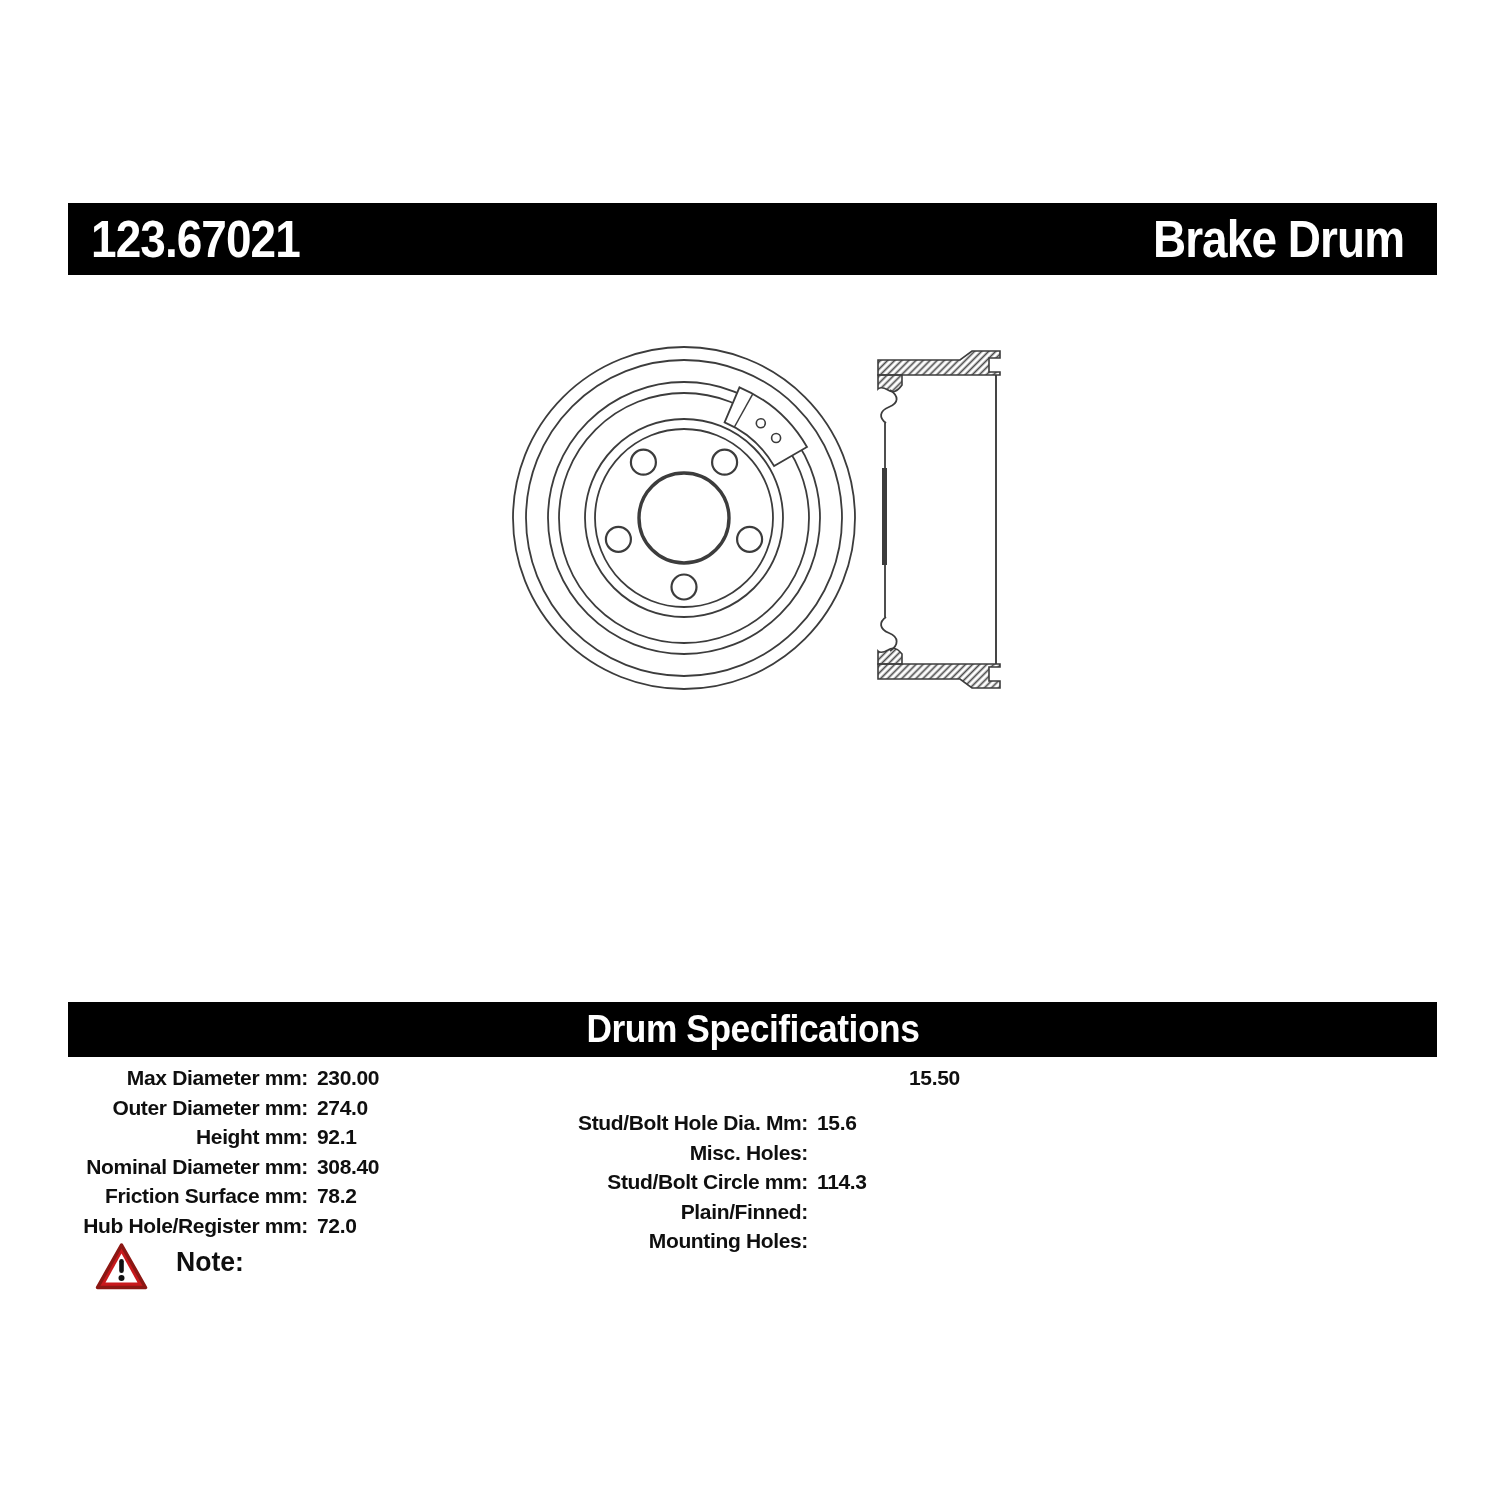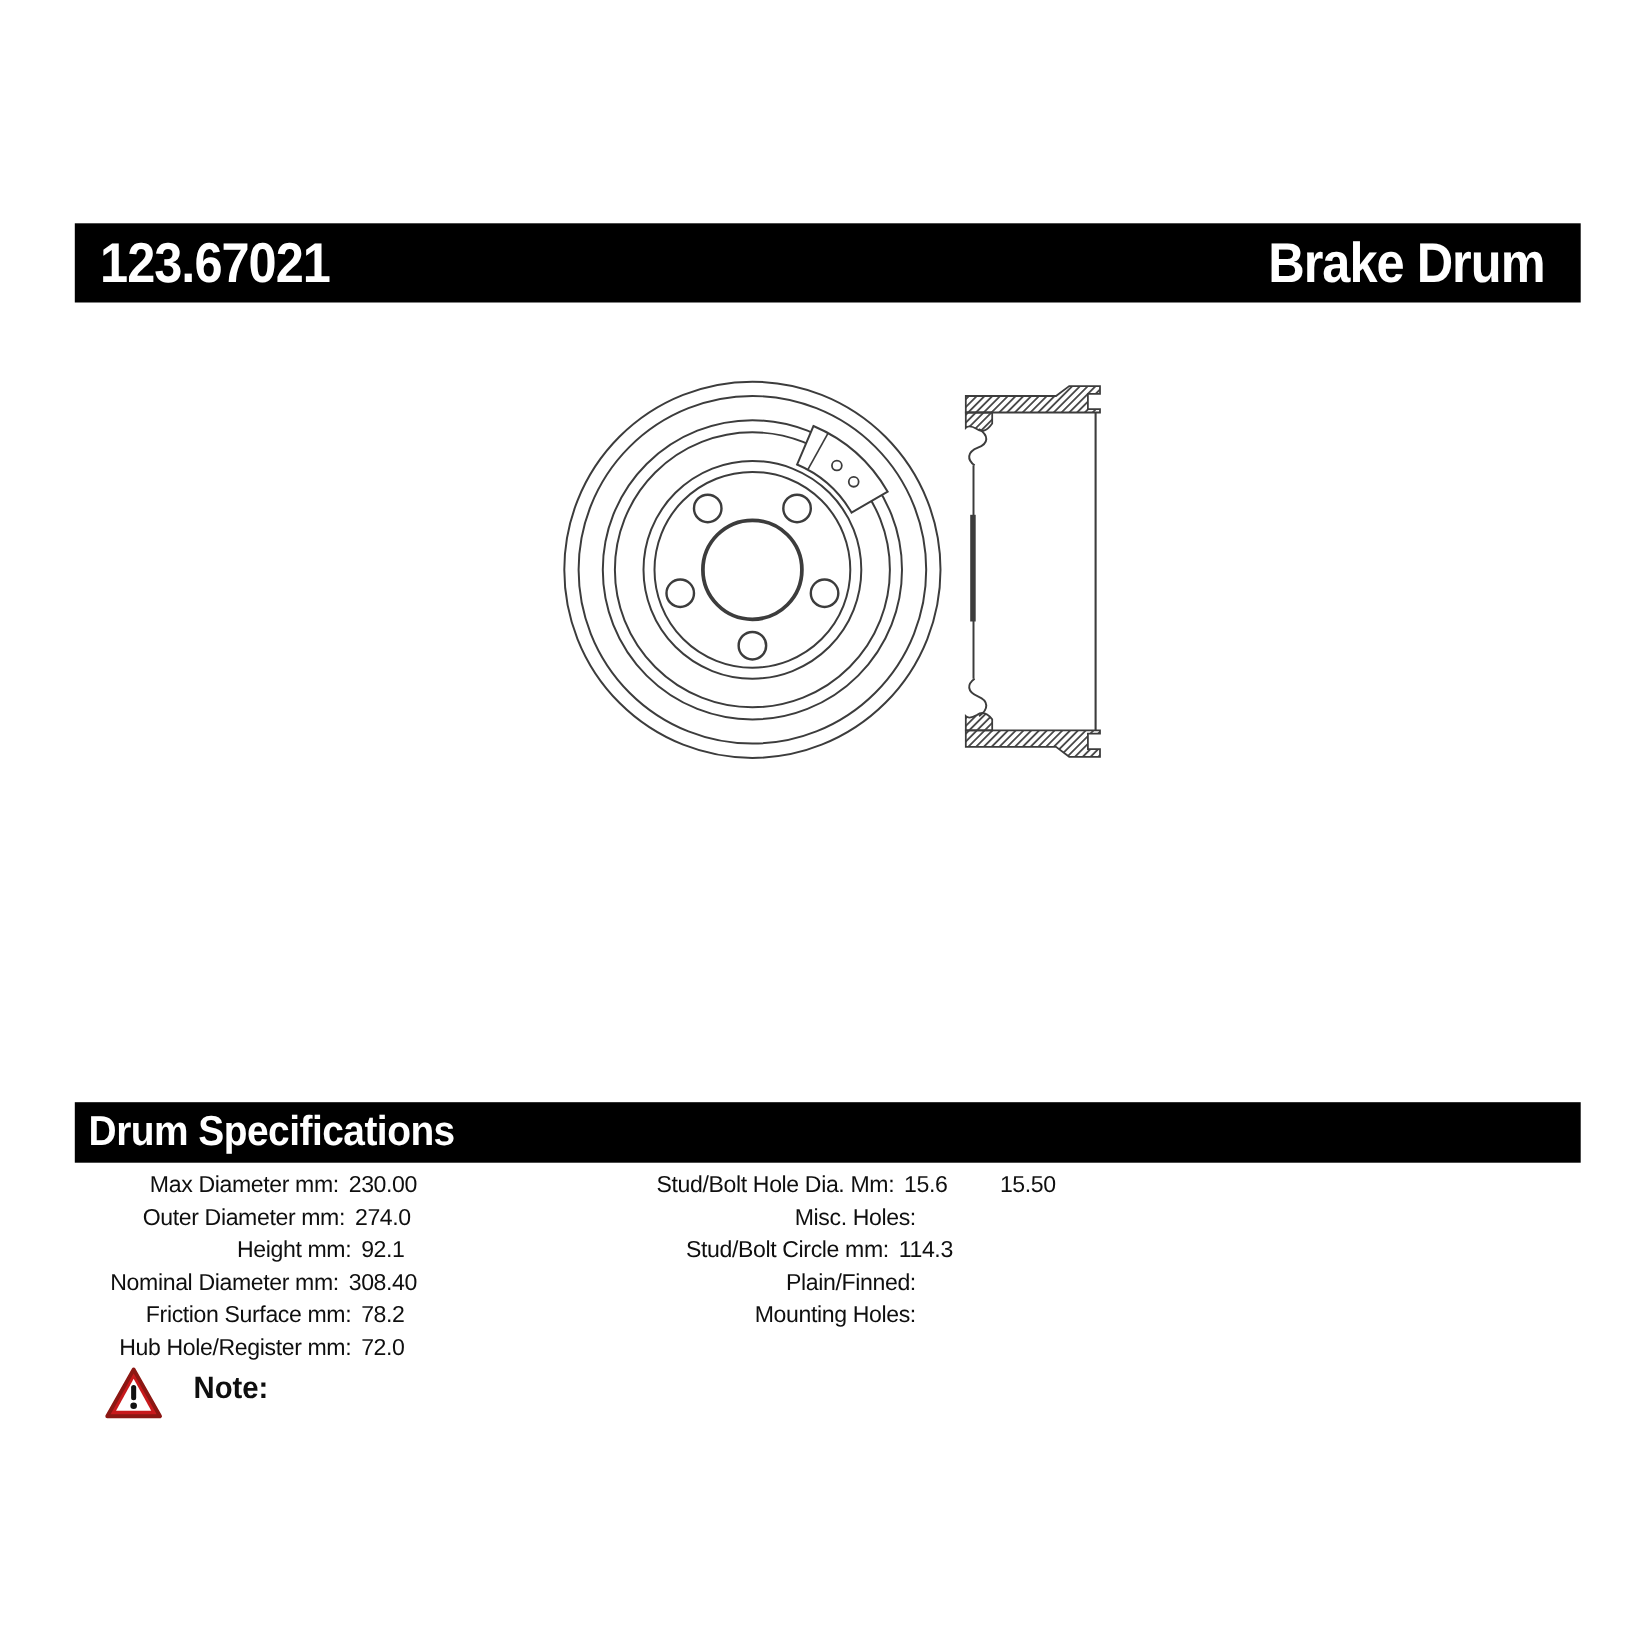--- a/index.html
+++ b/index.html
@@ -20,35 +20,35 @@
   .product-title{
     position:absolute;right:33px;top:50%;
     transform:translateY(-50%) scaleX(0.9);transform-origin:right center;
     font-size:51px;font-weight:700;white-space:nowrap;letter-spacing:-1px;
   }
   
   .drawing-svg{position:absolute;left:0;top:0;}
   
   .spec-bar{
     position:absolute;left:68px;top:1002px;width:1369px;height:55px;
-    background:#000;color:#fff;display:flex;align-items:center;
+    background:#000;color:#fff;display:flex;align-items:center;justify-content:center;
   }
   .spec-bar-title{
     font-size:38px;font-weight:700;white-space:nowrap;
     transform:scaleX(0.93);transform-origin:center center;letter-spacing:-0.5px;
   }
   .spec-col{position:absolute;top:1063px;}
   .spec-row{
     display:flex;align-items:baseline;line-height:29.5px;height:29.5px;
-    font-size:21px;font-weight:400;color:#0f0f0f;letter-spacing:-0.35px;white-space:nowrap;justify-content:center;
+    font-size:21px;font-weight:700;color:#0f0f0f;letter-spacing:-0.35px;white-space:nowrap;
   }
   .spec-label{display:inline-block;text-align:right;}
   .spec-value{margin-left:9px;}
   .col-0 .spec-label{width:240px;}
-  .col-1 .spec-label{width:248px;}
+  .col-1 .spec-label{width:248px;margin-top:45px;}
   .col-2 .spec-label{width:395px;}
   
   .note-icon{position:absolute;left:95px;top:1242px;}
   .note-label{
     position:absolute;left:176px;top:1246px;font-size:28px;font-weight:700;color:#0f0f0f;
     transform:scaleX(0.95);transform-origin:left center;
   }
 </style>
 </head>
 <body>

